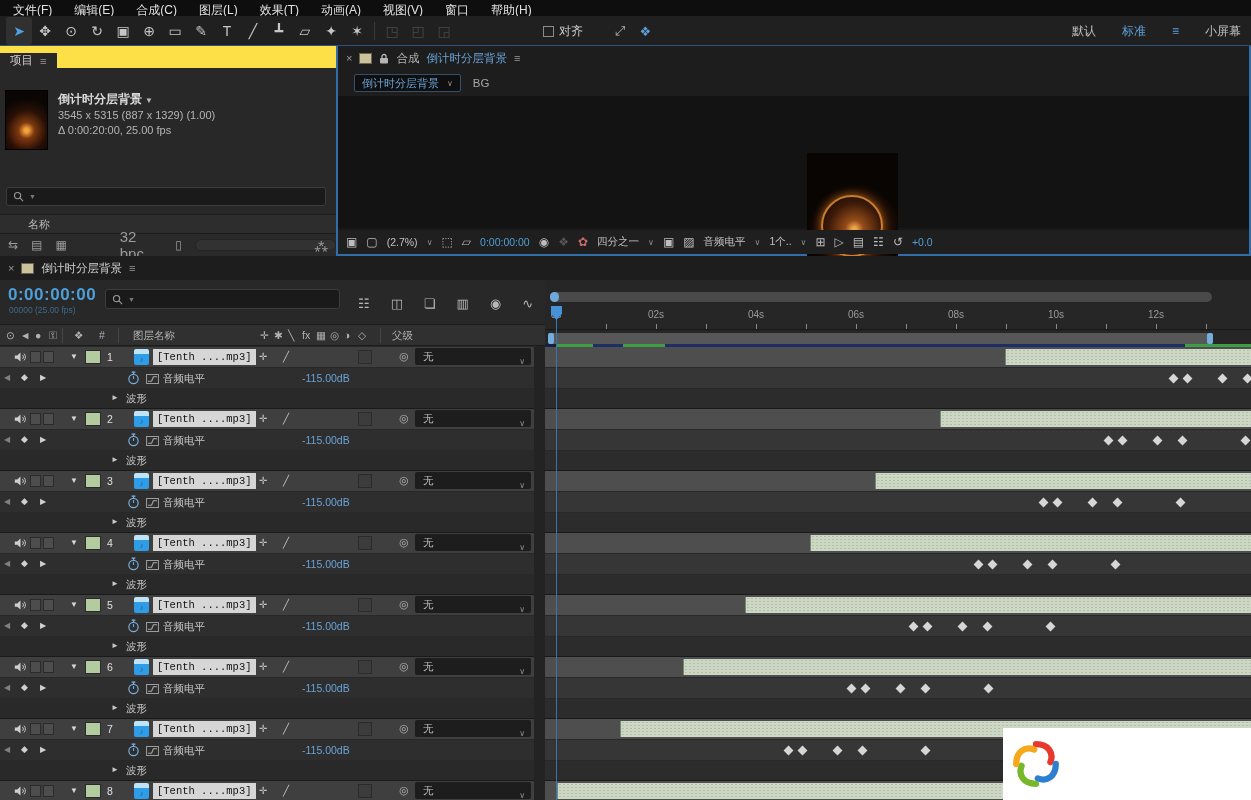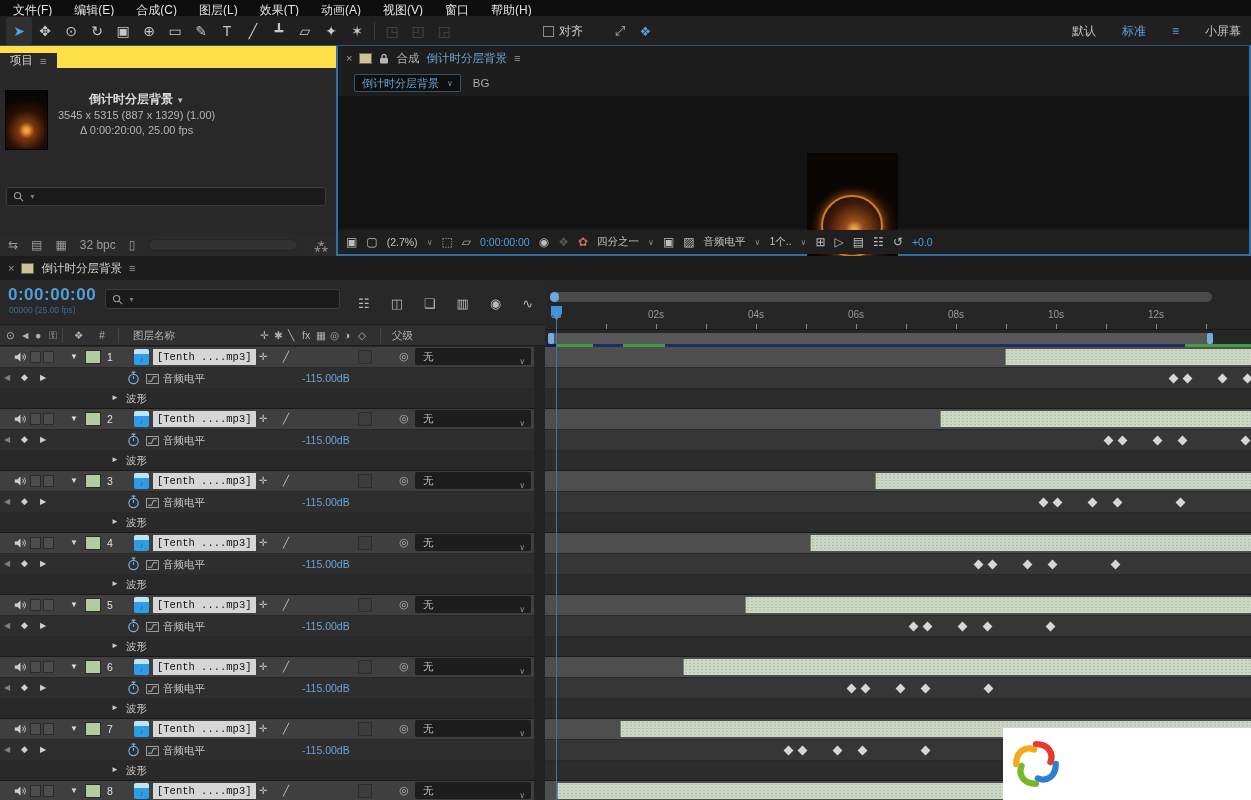--- a/index.html
+++ b/index.html
@@ -31,31 +31,31 @@
 
   
   #project-panel { position:absolute; left:0; top:46px; width:336px; height:210px; background:#282828; }
   .tabbar { height:22px; background:#fde047; display:flex; align-items:flex-end; }
   .tab { background:#282828; display:flex; align-items:center; gap:7px; padding:0 10px; color:#cccccc; font-size:11.5px; }
   #project-thumb { position:absolute; left:5px; top:44px; width:43px; height:60px; border:1px solid #000;
     background:
       radial-gradient(circle at 50% 68%, rgba(255,170,60,.95) 0 2px, rgba(150,70,15,.75) 8px, rgba(40,15,5,.9) 20px, #0a0604 32px),
       radial-gradient(circle at 70% 15%, rgba(120,80,30,.6), transparent 60%),
       radial-gradient(circle at 30% 95%, rgba(150,30,40,.55), transparent 55%), #0a0604; }
-  #project-info { position:absolute; left:58px; top:46px; line-height:15px;text-align:center; }
+  #project-info { position:absolute; left:58px; top:46px; line-height:15px; }
   #project-item-name { color:#dcdcdc; font-weight:bold; font-size:12px; }
   #project-info .sub { color:#b4b4b4; font-size:11px; }
   .searchbox { background:#1a1a1a; border:1px solid #3c3c3c; border-radius:3px; display:flex; align-items:center; padding:0 6px; gap:5px; color:#8f8f8f; }
   #project-search { position:absolute; left:6px; top:141px; width:320px; height:19px; }
   #project-namecol { position:absolute; left:0; top:168px; width:336px; height:20px; background:#2d2d2d;
     border-top:1px solid #1c1c1c; border-bottom:1px solid #1c1c1c; line-height:19px; color:#b8b8b8; padding-left:28px; }
   #project-bottom { position:absolute; left:0; top:188px; width:336px; height:22px; background:#2a2a2a;
     display:flex; align-items:center; gap:13px; padding-left:8px; color:#9c9c9c; }
   #project-bottom .picon { font-size:12px; }
-  #bpc-label { font-size:12px; color:#9c9c9c; }
+  #bpc-label { font-size:15px; color:#9c9c9c;margin-left:40px; }
   #project-pill { width:150px; height:12px; background:#323232; border-radius:6px; border:1px solid #242424; }
   #flowchart-icon2 { position:absolute; right:8px; font-size:12px; }
 
   
   #comp-panel { position:absolute; left:336px; top:46px; width:915px; height:210px; background:#181818;
     border-left:2px solid #2f6ea8; border-bottom:2px solid #2f6ea8; border-right:2px solid #2f6ea8; }
   #comp-tabbar { height:24px; background:#1d1d1d; display:flex; align-items:center; gap:7px; padding-left:8px; }
   .comp-chip { width:13px; height:11px; background:#cdc39b; border:1px solid #6a6452; }
   #comp-title-prefix { color:#b5b5b5; font-size:11.5px; }
   #comp-title-name { color:#6ba3d8; font-size:11.5px; }
@@ -222,20 +222,21 @@
       <div class="sub">3545 x 5315  (887 x 1329) (1.00)</div>
       <div class="sub">Δ 0:00:20:00, 25.00 fps</div>
     </div>
     <div id="project-search" class="searchbox">
       <svg class="sticon" width="11" height="11" viewBox="0 0 12 12">
           <circle cx="5" cy="5" r="3.4" fill="none" stroke="#9a9a9a" stroke-width="1.2"></circle>
           <line x1="7.6" y1="7.6" x2="11" y2="11" stroke="#9a9a9a" stroke-width="1.2"></line>
         </svg>
       <span style="font-size:7px;color:#7a7a7a;">▼</span>
     </div>
+    <div id="project-namecol">名称</div>
     <div id="project-bottom">
       <span class="picon">⇆</span>
       <span class="picon">▤</span>
       <span class="picon">▦</span>
       <span id="bpc-label">32 bpc</span>
       <span class="picon">▯</span>
       <span id="project-pill"></span>
       <span id="flowchart-icon2" class="picon">⁂</span>
     </div>
   </div>

